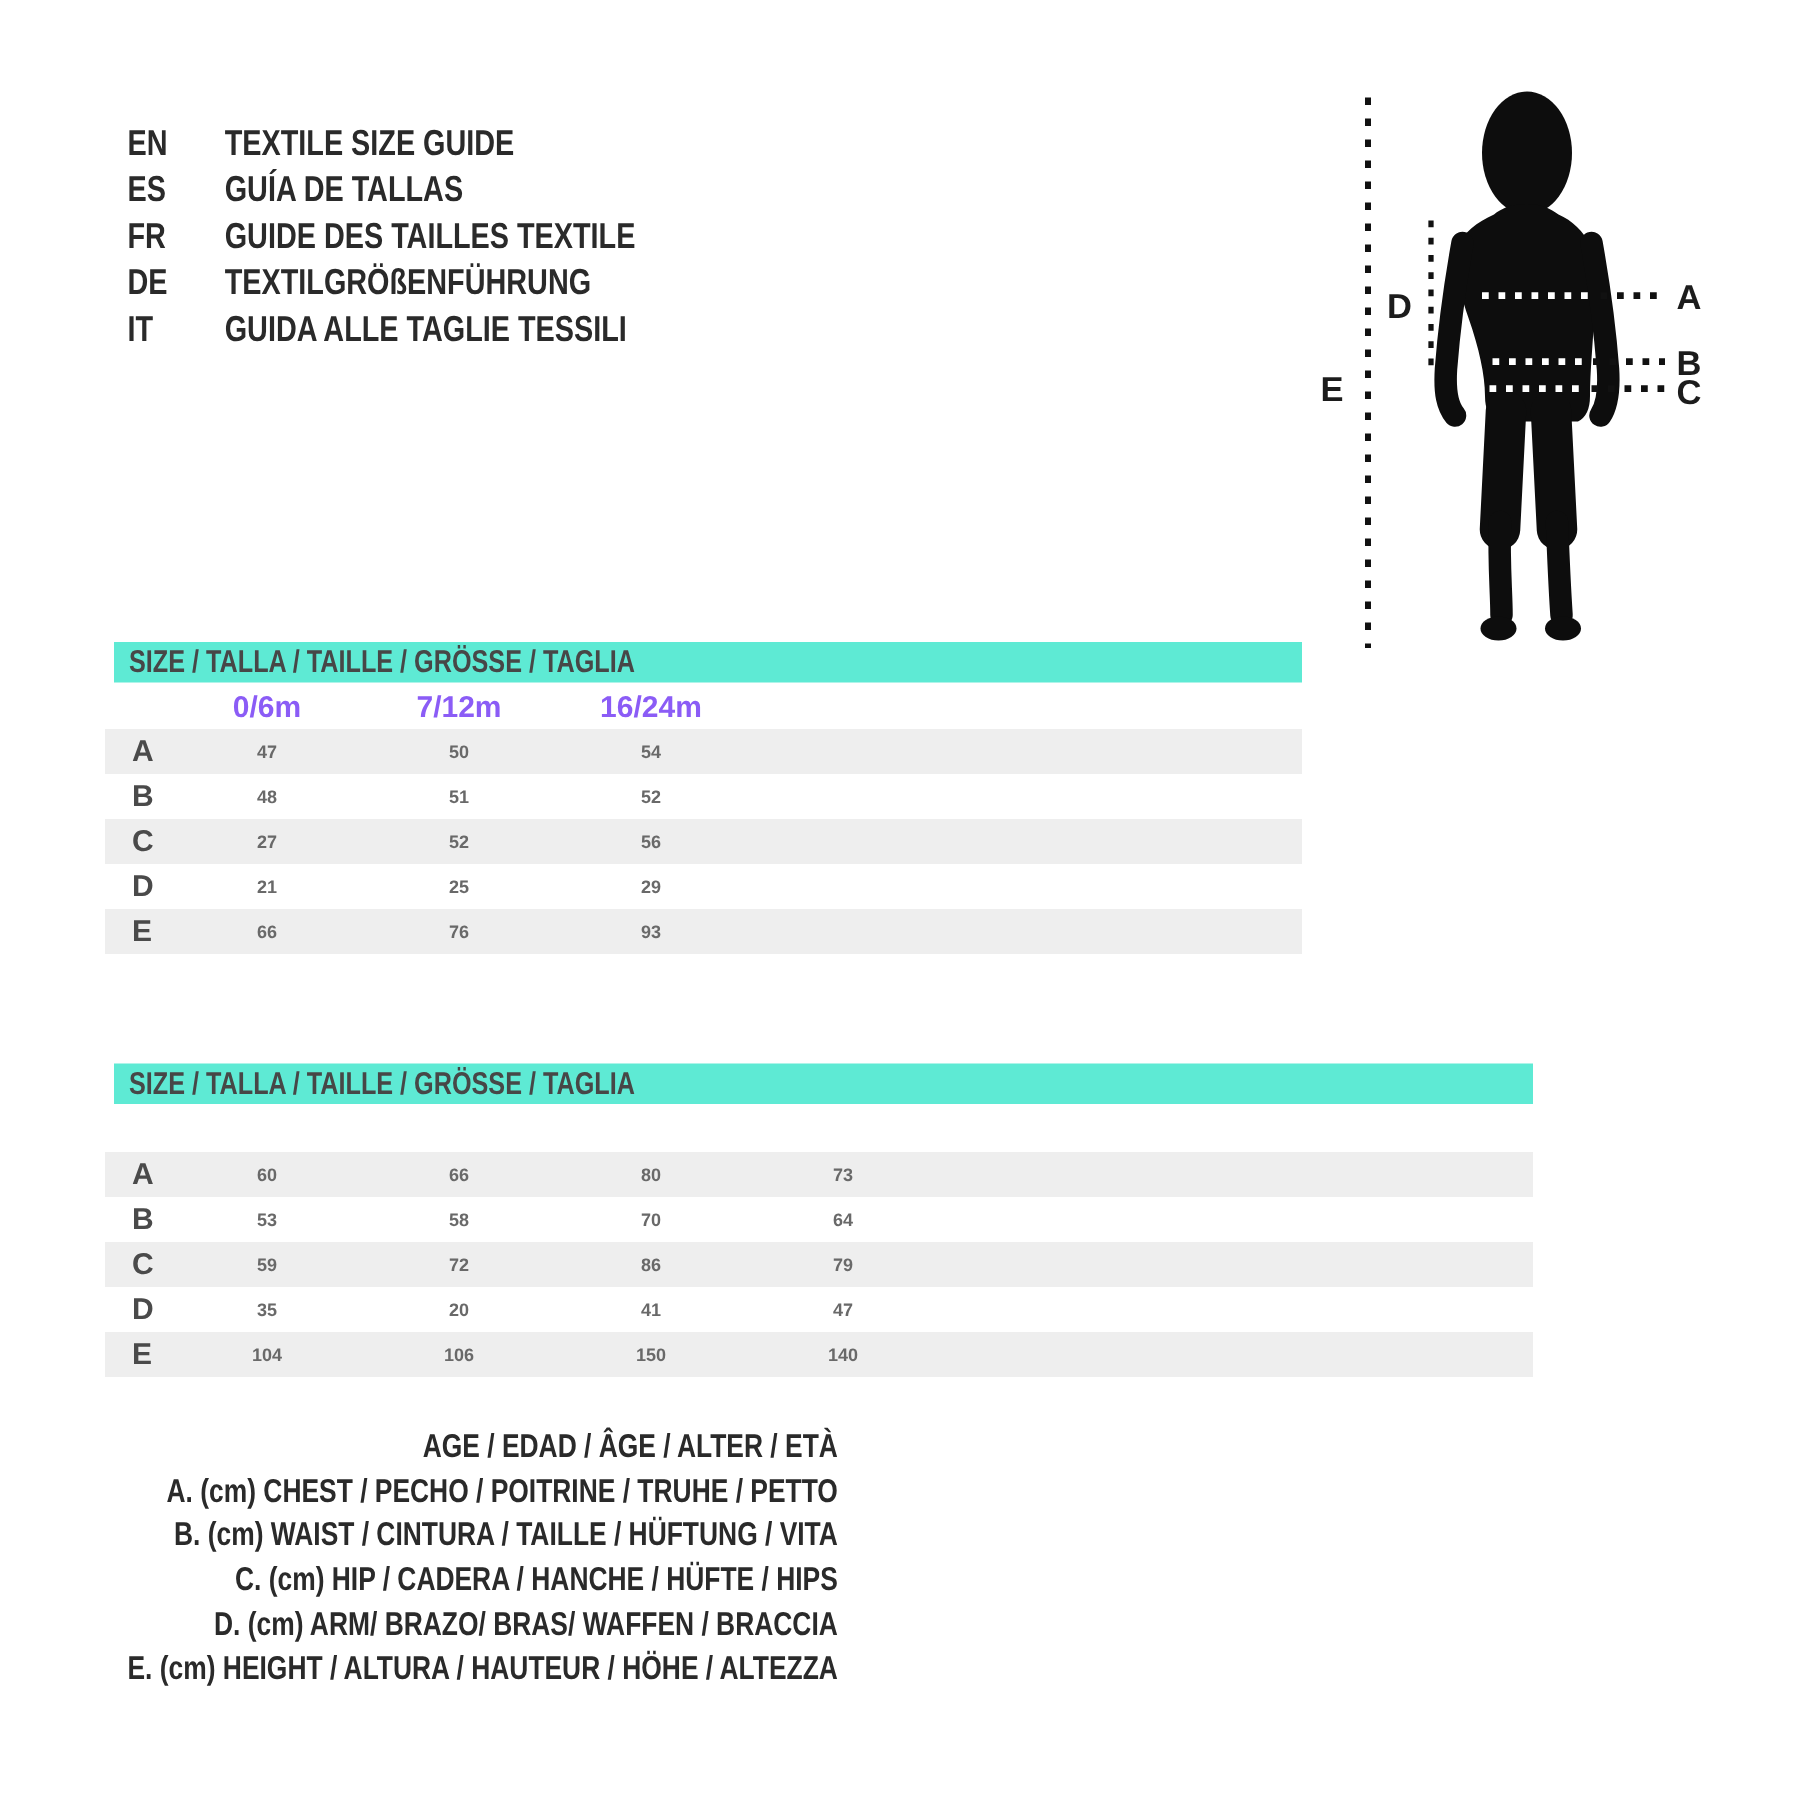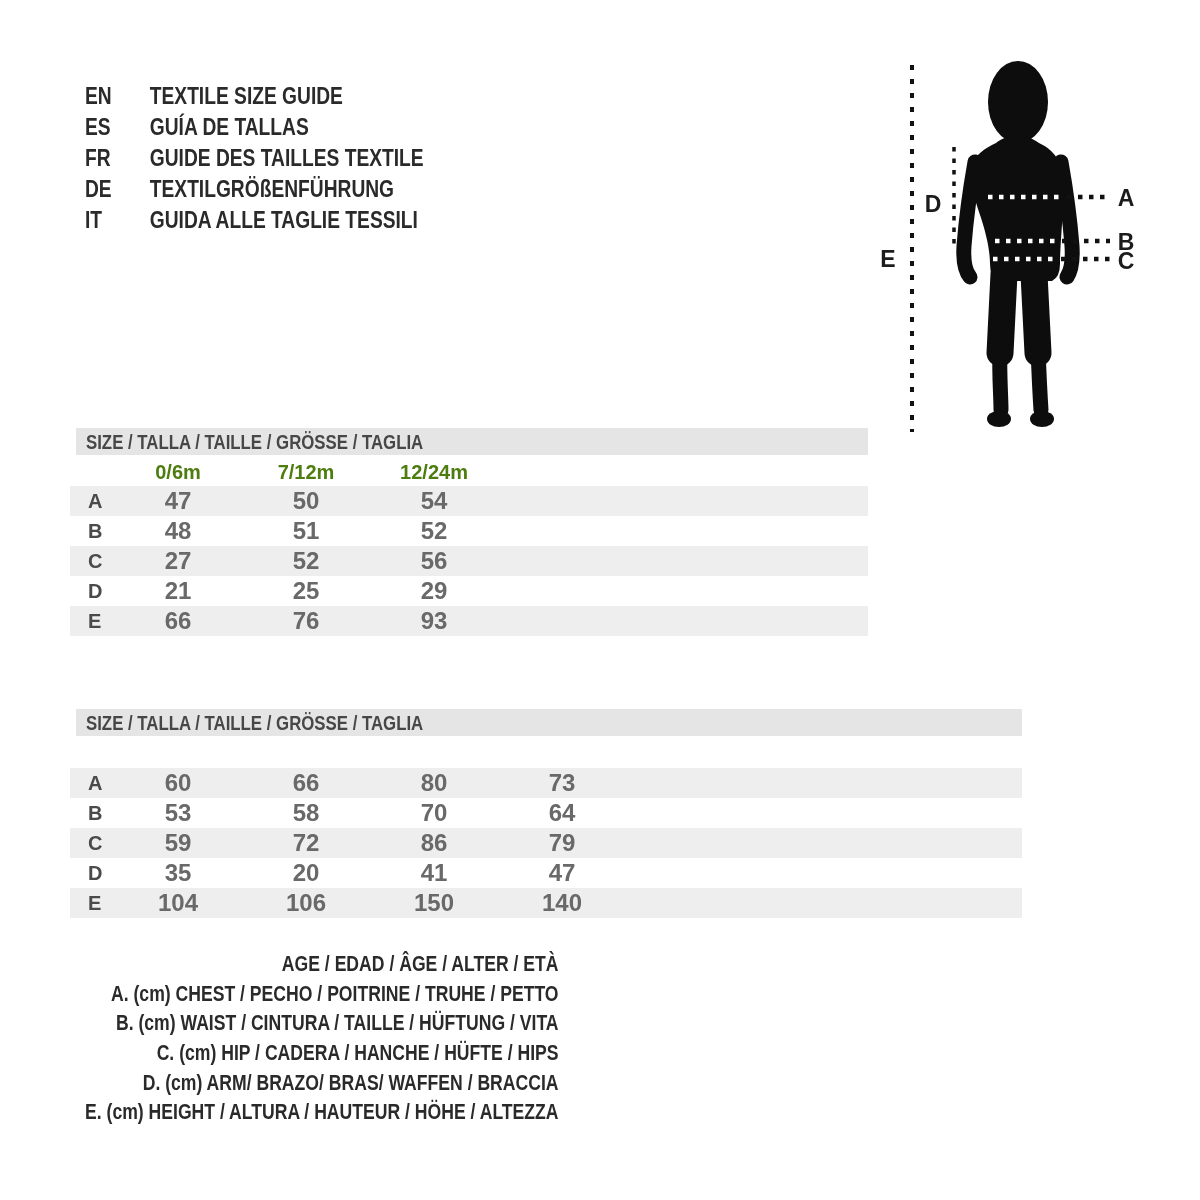--- a/index.html
+++ b/index.html
@@ -7,32 +7,32 @@
         font-family:"Liberation Sans","DejaVu Sans",sans-serif;color:#2d2d2d;border-radius:11px;}
   .cond{display:inline-block;transform:scaleX(.8);transform-origin:0 50%;white-space:nowrap;}
   
   #lang{position:absolute;left:85px;top:80px;}
   .lang-row{height:31px;line-height:31px;font-size:24px;font-weight:bold;display:flex;
             transform:scaleX(.8);transform-origin:0 50%;white-space:nowrap;color:#2a2a2a;}
   .lang-code{width:81px;flex:0 0 81px;}
   
   .sec-head{position:absolute;left:85px;font-size:22px;font-weight:bold;color:#262626;height:26px;line-height:26px;}
   
-  .size-bar{position:absolute;left:76px;height:27px;background:#e5e5e5;line-height:27px;}
+  .size-bar{position:absolute;left:76px;height:27px;background:#5eead4;line-height:27px;}
   .size-bar span{font-size:21px;font-weight:bold;color:#474747;margin-left:10px;}
   
   .thead,.trow{position:absolute;left:70px;display:grid;}
   .g3{grid-template-columns:44px 128px 128px 128px 1fr;}
   .g4{grid-template-columns:44px 128px 128px 128px 128px 1fr;}
   .thead{height:28px;line-height:28px;}
   .trow{height:30px;line-height:30px;}
   .stripe{background:#eeeeee;}
-  .col-h{text-align:center;font-size:20px;font-weight:bold;color:#4d7c0f;}
+  .col-h{text-align:center;font-size:20px;font-weight:bold;color:#8b5cf6;}
   .rlab{padding-left:18px;font-size:20px;font-weight:bold;color:#4a4a4a;}
-  .val{text-align:center;font-size:24px;font-weight:bold;color:#696969;}
+  .val{text-align:center;font-size:12px;font-weight:bold;color:#696969;}
   
   #legend{position:absolute;left:85px;top:949px;text-align:right;}
   .leg-line{height:29.7px;line-height:29.7px;font-size:22px;font-weight:bold;color:#2a2a2a;
             transform:scaleX(.8);transform-origin:0 50%;white-space:nowrap;}
   
   #figure{position:absolute;left:860px;top:50px;}
   #figure text{font-family:"Liberation Sans","DejaVu Sans",sans-serif;font-size:23px;font-weight:bold;fill:#1c1c1c;}
 </style>
 </head>
 <body>
@@ -102,21 +102,21 @@
     <text x="28" y="217" text-anchor="middle">E</text>
   </svg>
 
   <div class="size-bar" style="top:428px;width:792px;">
     <span class="cond">SIZE / TALLA / TAILLE / GRÖSSE / TAGLIA</span>
   </div>
   <div class="thead g3" style="top:458px;width:798px;">
     <div></div>
     <div class="col-h">0/6m</div>
     <div class="col-h">7/12m</div>
-    <div class="col-h">12/24m</div>
+    <div class="col-h">16/24m</div>
     <div></div>
   </div>
   <div class="trow g3 stripe" style="top:486px;width:798px;">
     <div class="rlab">A</div>
     <div class="val">47</div>
     <div class="val">50</div>
     <div class="val">54</div>
     <div></div>
   </div>
   <div class="trow g3" style="top:516px;width:798px;">

